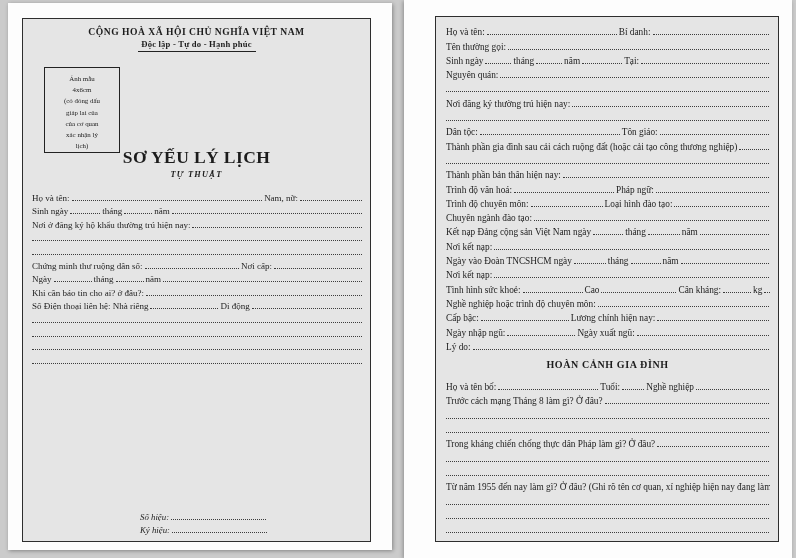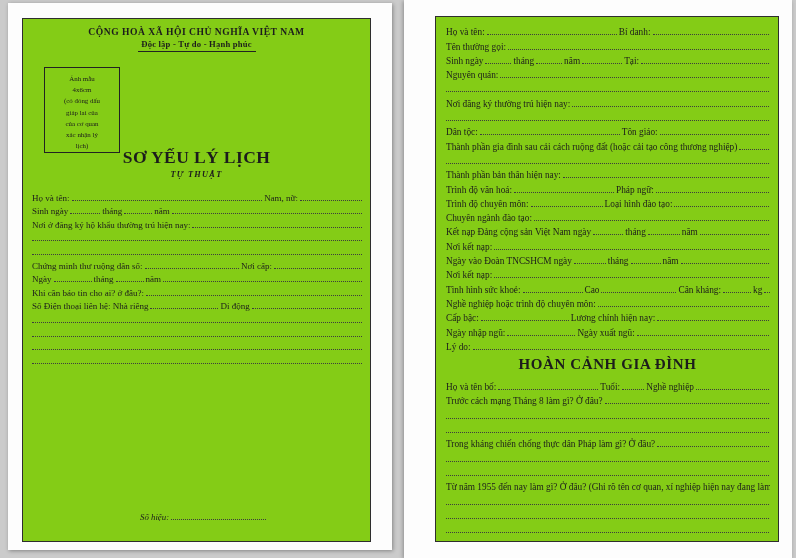--- a/index.html
+++ b/index.html
@@ -5,21 +5,21 @@
   html,body { margin:0; padding:0; }
   body {
     width:796px; height:558px; position:relative; overflow:hidden;
     background:#cbcbcb;
     font-family:"Liberation Serif","DejaVu Serif",serif;
     color:#1c1c1c;
   }
   .page { position:absolute; background:#fdfdfd; }
   #pageL { left:8px; top:3px; width:384px; height:547px; box-shadow:1px 1px 4px rgba(0,0,0,.35); }
   #pageR { left:404px; top:0; width:388px; height:558px; box-shadow:-1px 1px 4px rgba(0,0,0,.3); }
-  .frame { position:absolute; border:1.6px solid #2e2e2e; background:#84cc16; }
+  .frame { position:absolute; border:1.6px solid #2e2e2e; background:#e5e5e5; }
   #frameL { left:14px; top:15px; width:347px; height:522px; }
   #frameR { left:31px; top:16px; width:342px; height:524px; }
 
   
   .l-header { position:absolute; top:7px; left:0; right:0; text-align:center; }
   .h1 { font-weight:bold; font-size:9.6px; letter-spacing:.5px; }
   .h2 { font-weight:bold; font-size:8.6px; margin-top:2px; letter-spacing:.2px; }
   .h-underline { width:118px; border-bottom:1.4px solid #222; margin:2px auto 0; height:0; }
 
   .photo-box {
@@ -42,21 +42,21 @@
   .l-fields .row { height:13.6px; }
 
   .l-footer { position:absolute; top:490px; left:116px; width:190px;
               font-style:italic; font-size:8.8px; }
   .l-footer .row { height:12.8px; }
 
   .r-fields { position:absolute; top:6px; left:9px; right:8px; font-size:9.3px; }
   .r-fields .row { height:14.3px; }
   .r-fields .heading-row {
     height:26px; align-items:center; justify-content:center;
-    font-weight:bold; font-size:15px; letter-spacing:.6px;
+    font-weight:bold; font-size:10px; letter-spacing:.6px;
   }
 </style>
 </head>
 <body>
 
 <div class="page" id="pageL">
   <div class="frame" id="frameL">
 
     <div class="l-header">
       <div class="h1">CỘNG HOÀ XÃ HỘI CHỦ NGHĨA VIỆT NAM</div>
@@ -138,20 +138,24 @@
         <div class="row">
           <span class="dots" style="flex: 1 1 10px;"></span>
         </div>
       </div>
 
     <div class="l-footer">
         <div class="row">
           <span class="lbl">Số hiệu:</span>
           <span class="dots" style="flex: 0 0 95px;"></span>
         </div>
+        <div class="row">
+          <span class="lbl">Ký hiệu:</span>
+          <span class="dots" style="flex: 0 0 95px;"></span>
+        </div>
       </div>
   </div>
 </div>
 
 <div class="page" id="pageR">
   <div class="frame" id="frameR">
     <div class="r-fields">
         <div class="row">
           <span class="lbl">Họ và tên:</span>
           <span class="dots" style="flex: 0 0 130px;"></span>

